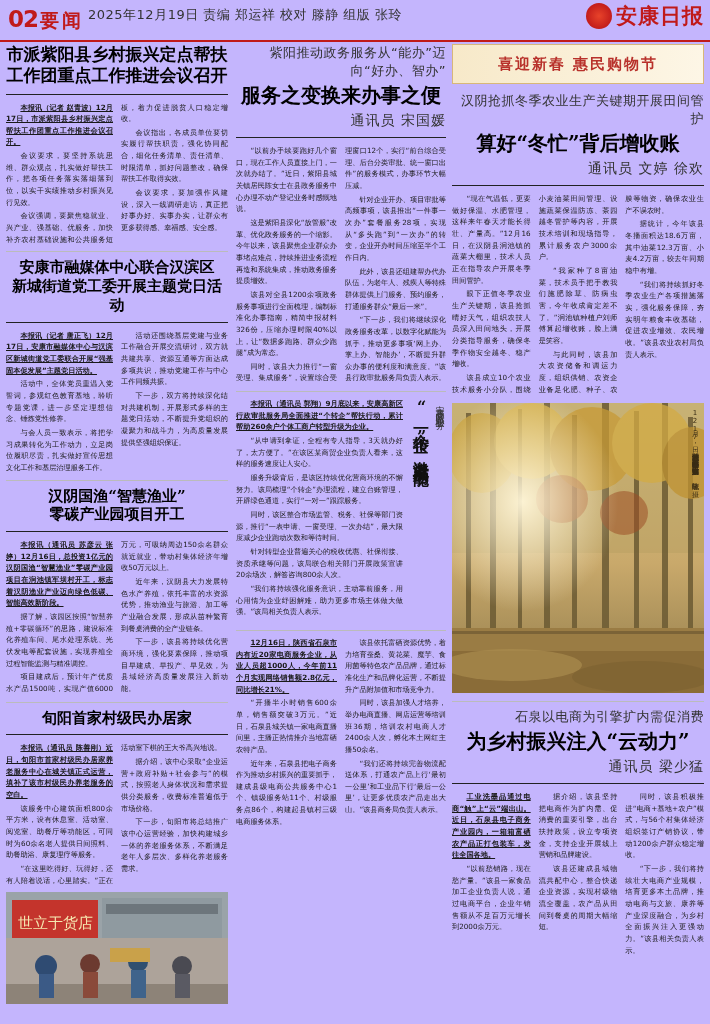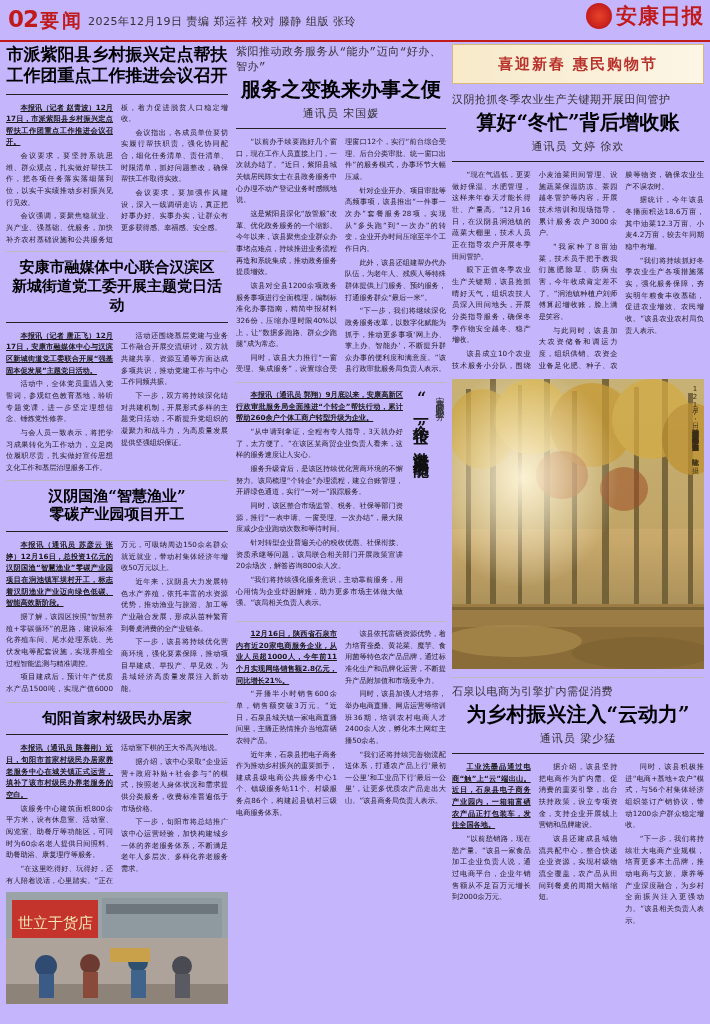--- a/index.html
+++ b/index.html
@@ -3,39 +3,39 @@
 <meta charset="utf-8">
 <style>
   html,body{margin:0;padding:0;background:#ffffff;}
   body{width:710px;height:1024px;font-family:"DejaVu Sans","Liberation Sans",sans-serif;color:#111;overflow:hidden;}
   .page{position:relative;width:710px;height:1024px;background:#c4b5fd;}
 
   
   .masthead{position:relative;height:40px;border-bottom:2px solid #c01a1a;}
   .pagenum{position:absolute;left:8px;top:6px;font-size:23px;font-weight:bold;color:#c01a1a;letter-spacing:-1px;font-family:"DejaVu Sans",sans-serif;}
   .section-name{position:absolute;left:40px;top:8px;font-size:19px;font-weight:bold;color:#c01a1a;letter-spacing:3px;}
-  .masthead-date{position:absolute;left:88px;top:14px;font-size:11px;color:#333;letter-spacing:.5px;}
+  .masthead-date{position:absolute;left:88px;top:6px;font-size:13px;color:#333;letter-spacing:.5px;}
   .logo-wrap{position:absolute;right:6px;top:2px;display:flex;align-items:center;}
   .logo-sun{width:26px;height:26px;border-radius:50%;background:radial-gradient(circle at 50% 50%,#e8432a 0%,#c01a1a 75%);margin-right:4px;}
   .logo-text{font-size:21px;font-weight:bold;color:#c01a1a;letter-spacing:1px;font-family:"DejaVu Serif","Liberation Serif",serif;text-align:right;}
 
   
   .cols{position:absolute;top:44px;left:0;width:710px;height:980px;}
   .col{position:absolute;top:0;}
   .c1{left:6px;width:222px;}
   .c2{left:236px;width:210px;}
   .c3{left:452px;width:252px;}
 
   
-  .kicker{font-size:11px;color:#333;text-align:left;margin:0 0 3px;letter-spacing:.5px;font-family:Liberation Mono, monospace;}
+  .kicker{font-size:13px;color:#333;text-align:right;margin:0 0 3px;letter-spacing:.5px;}
   .hl{font-family:"DejaVu Serif","Liberation Serif",serif;font-weight:bold;color:#000;text-align:center;line-height:1.25;}
   .hl1{font-size:17px;letter-spacing:0px;}
   .hl2{font-size:15px;}
   .hl3{font-size:20px;}
-  .byline{font-size:11px;text-align:center;color:#333;margin:4px 0 5px;letter-spacing:1px;}
+  .byline{font-size:14px;text-align:right;color:#333;margin:4px 0 5px;letter-spacing:1px;}
   .hrule{height:1px;background:#222;margin:7px 0 7px;}
   .hrule-thin{height:1px;background:#bbb;margin:6px 0 6px;}
 
   
   .body{font-size:7.2px;line-height:1.62;text-align:justify;color:#1a1a1a;
         font-family:"DejaVu Sans","Liberation Sans",sans-serif;}
   .body p{margin:0 0 2px;text-indent:2em;}
   .lead{font-weight:bold;text-decoration:underline;}
   .twocol{column-count:2;column-gap:8px;}
   .threecol{column-count:3;column-gap:8px;}

